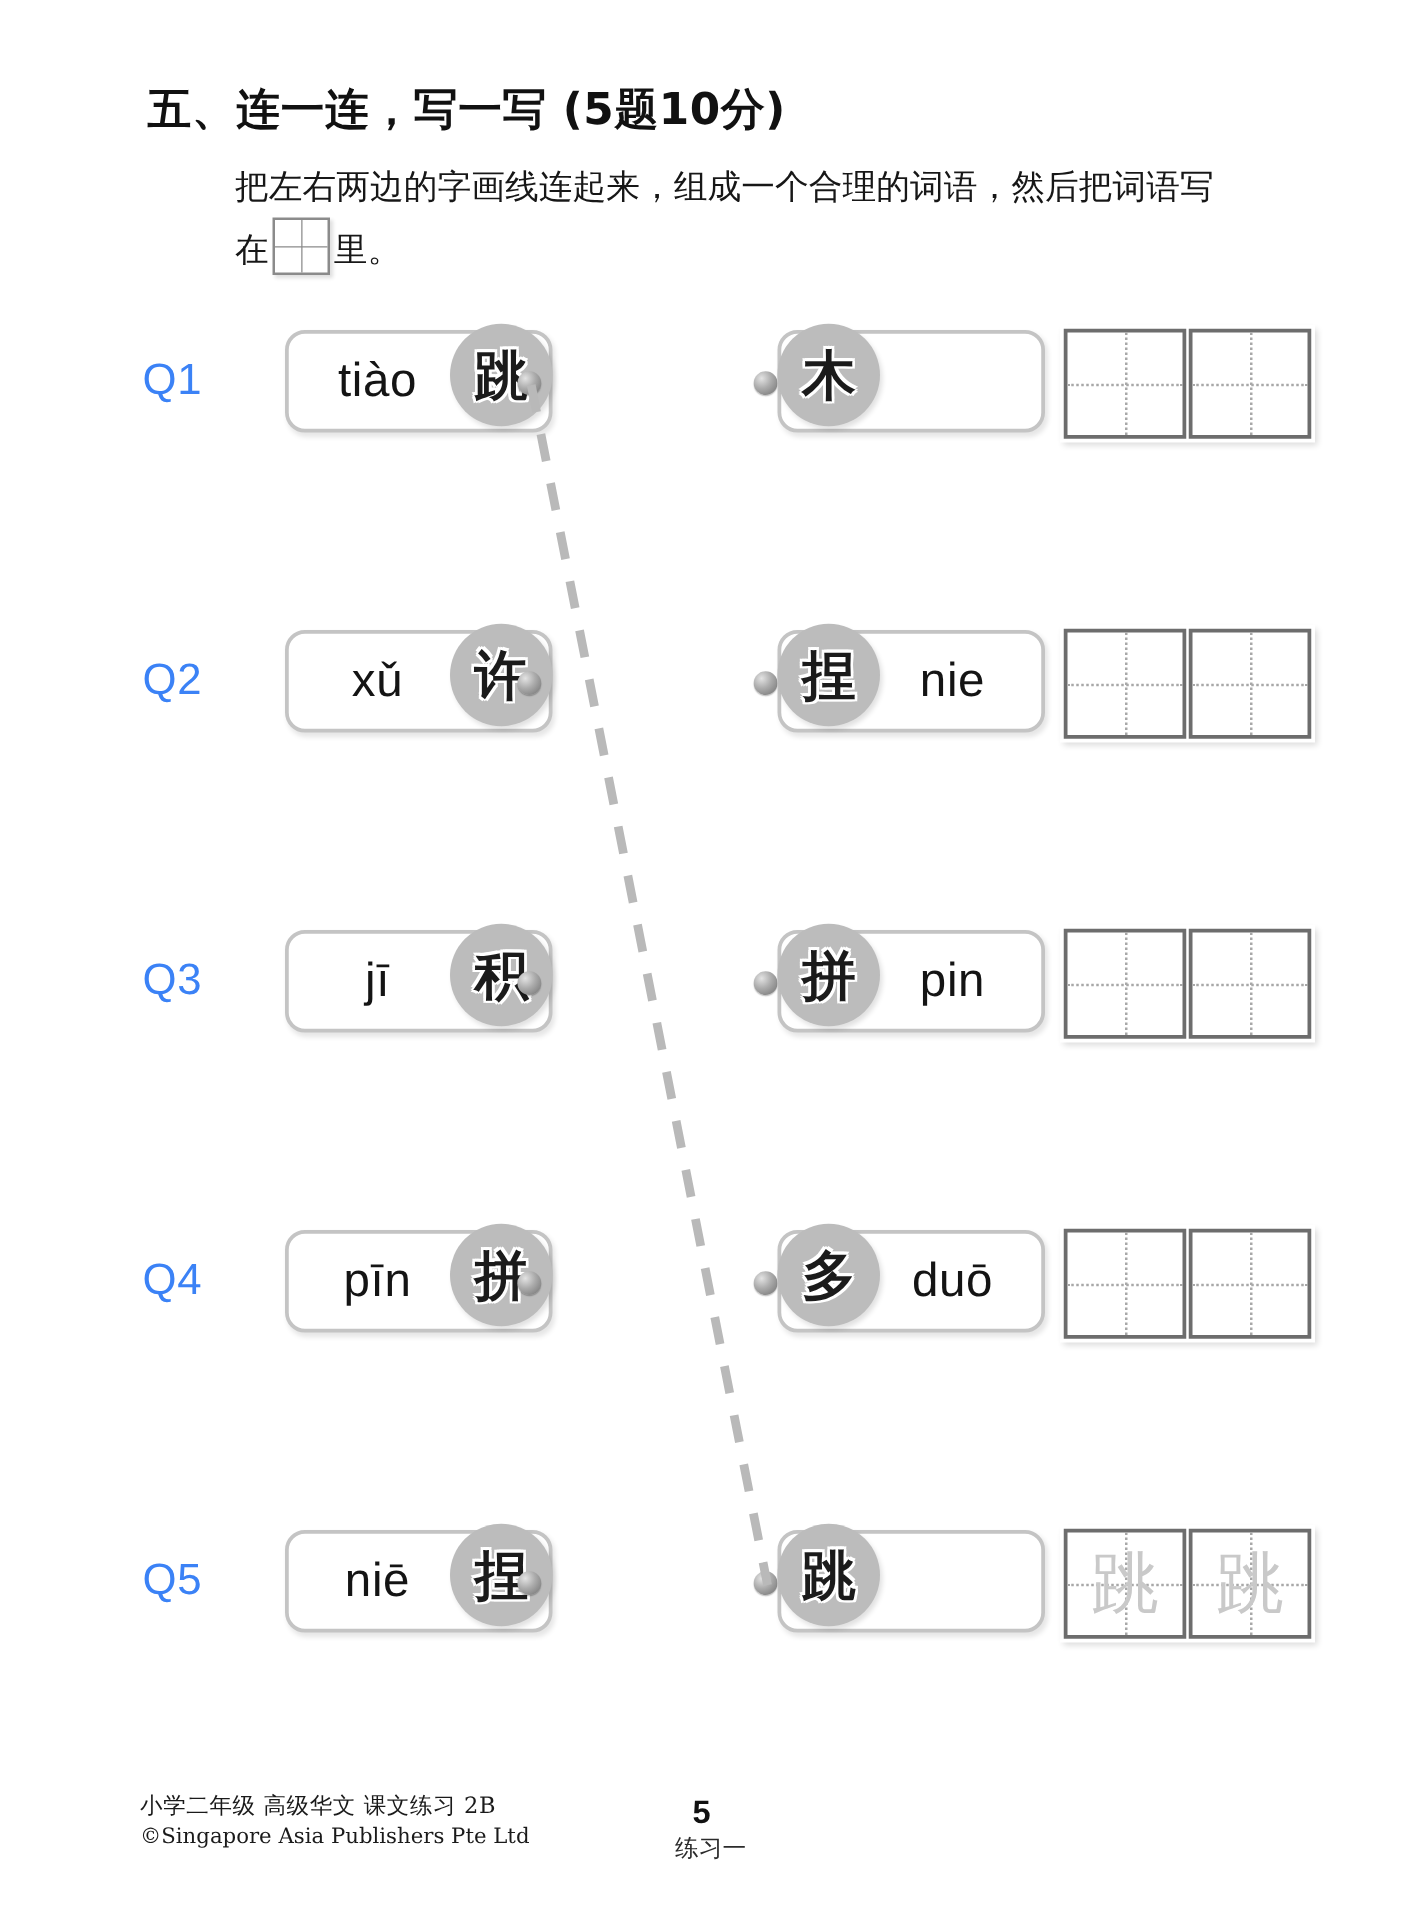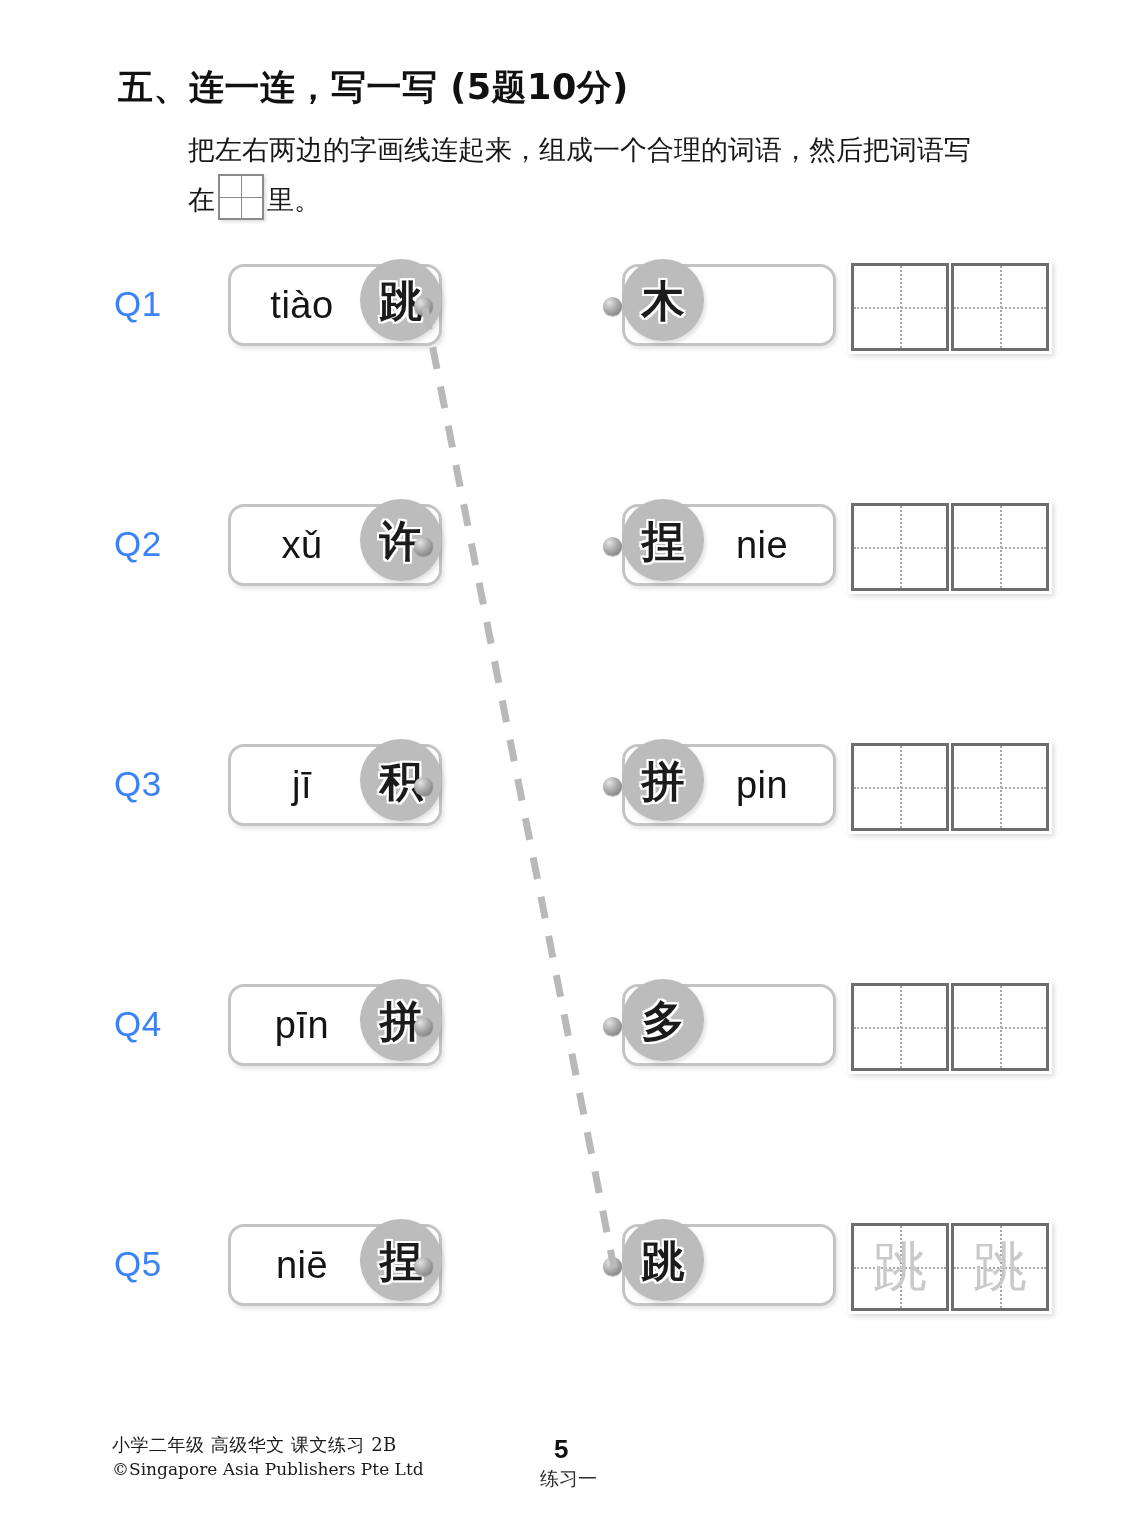--- a/index.html
+++ b/index.html
@@ -341,20 +341,21 @@
       <div class="hanzi-chip">
           <span>拼</span>
         </div>
     </div>
     <div class="dot dot-left"></div>
     <div class="dot dot-right"></div>
     <div class="pill pill-right">
       <div class="hanzi-chip">
           <span>多</span>
         </div>
+      <div class="pinyin">duō</div>
     </div>
     <div class="write-grid">
       <div class="cell">
           <span class="answer"></span>
         </div>
       <div class="cell">
           <span class="answer"></span>
         </div>
     </div>
   </div>

